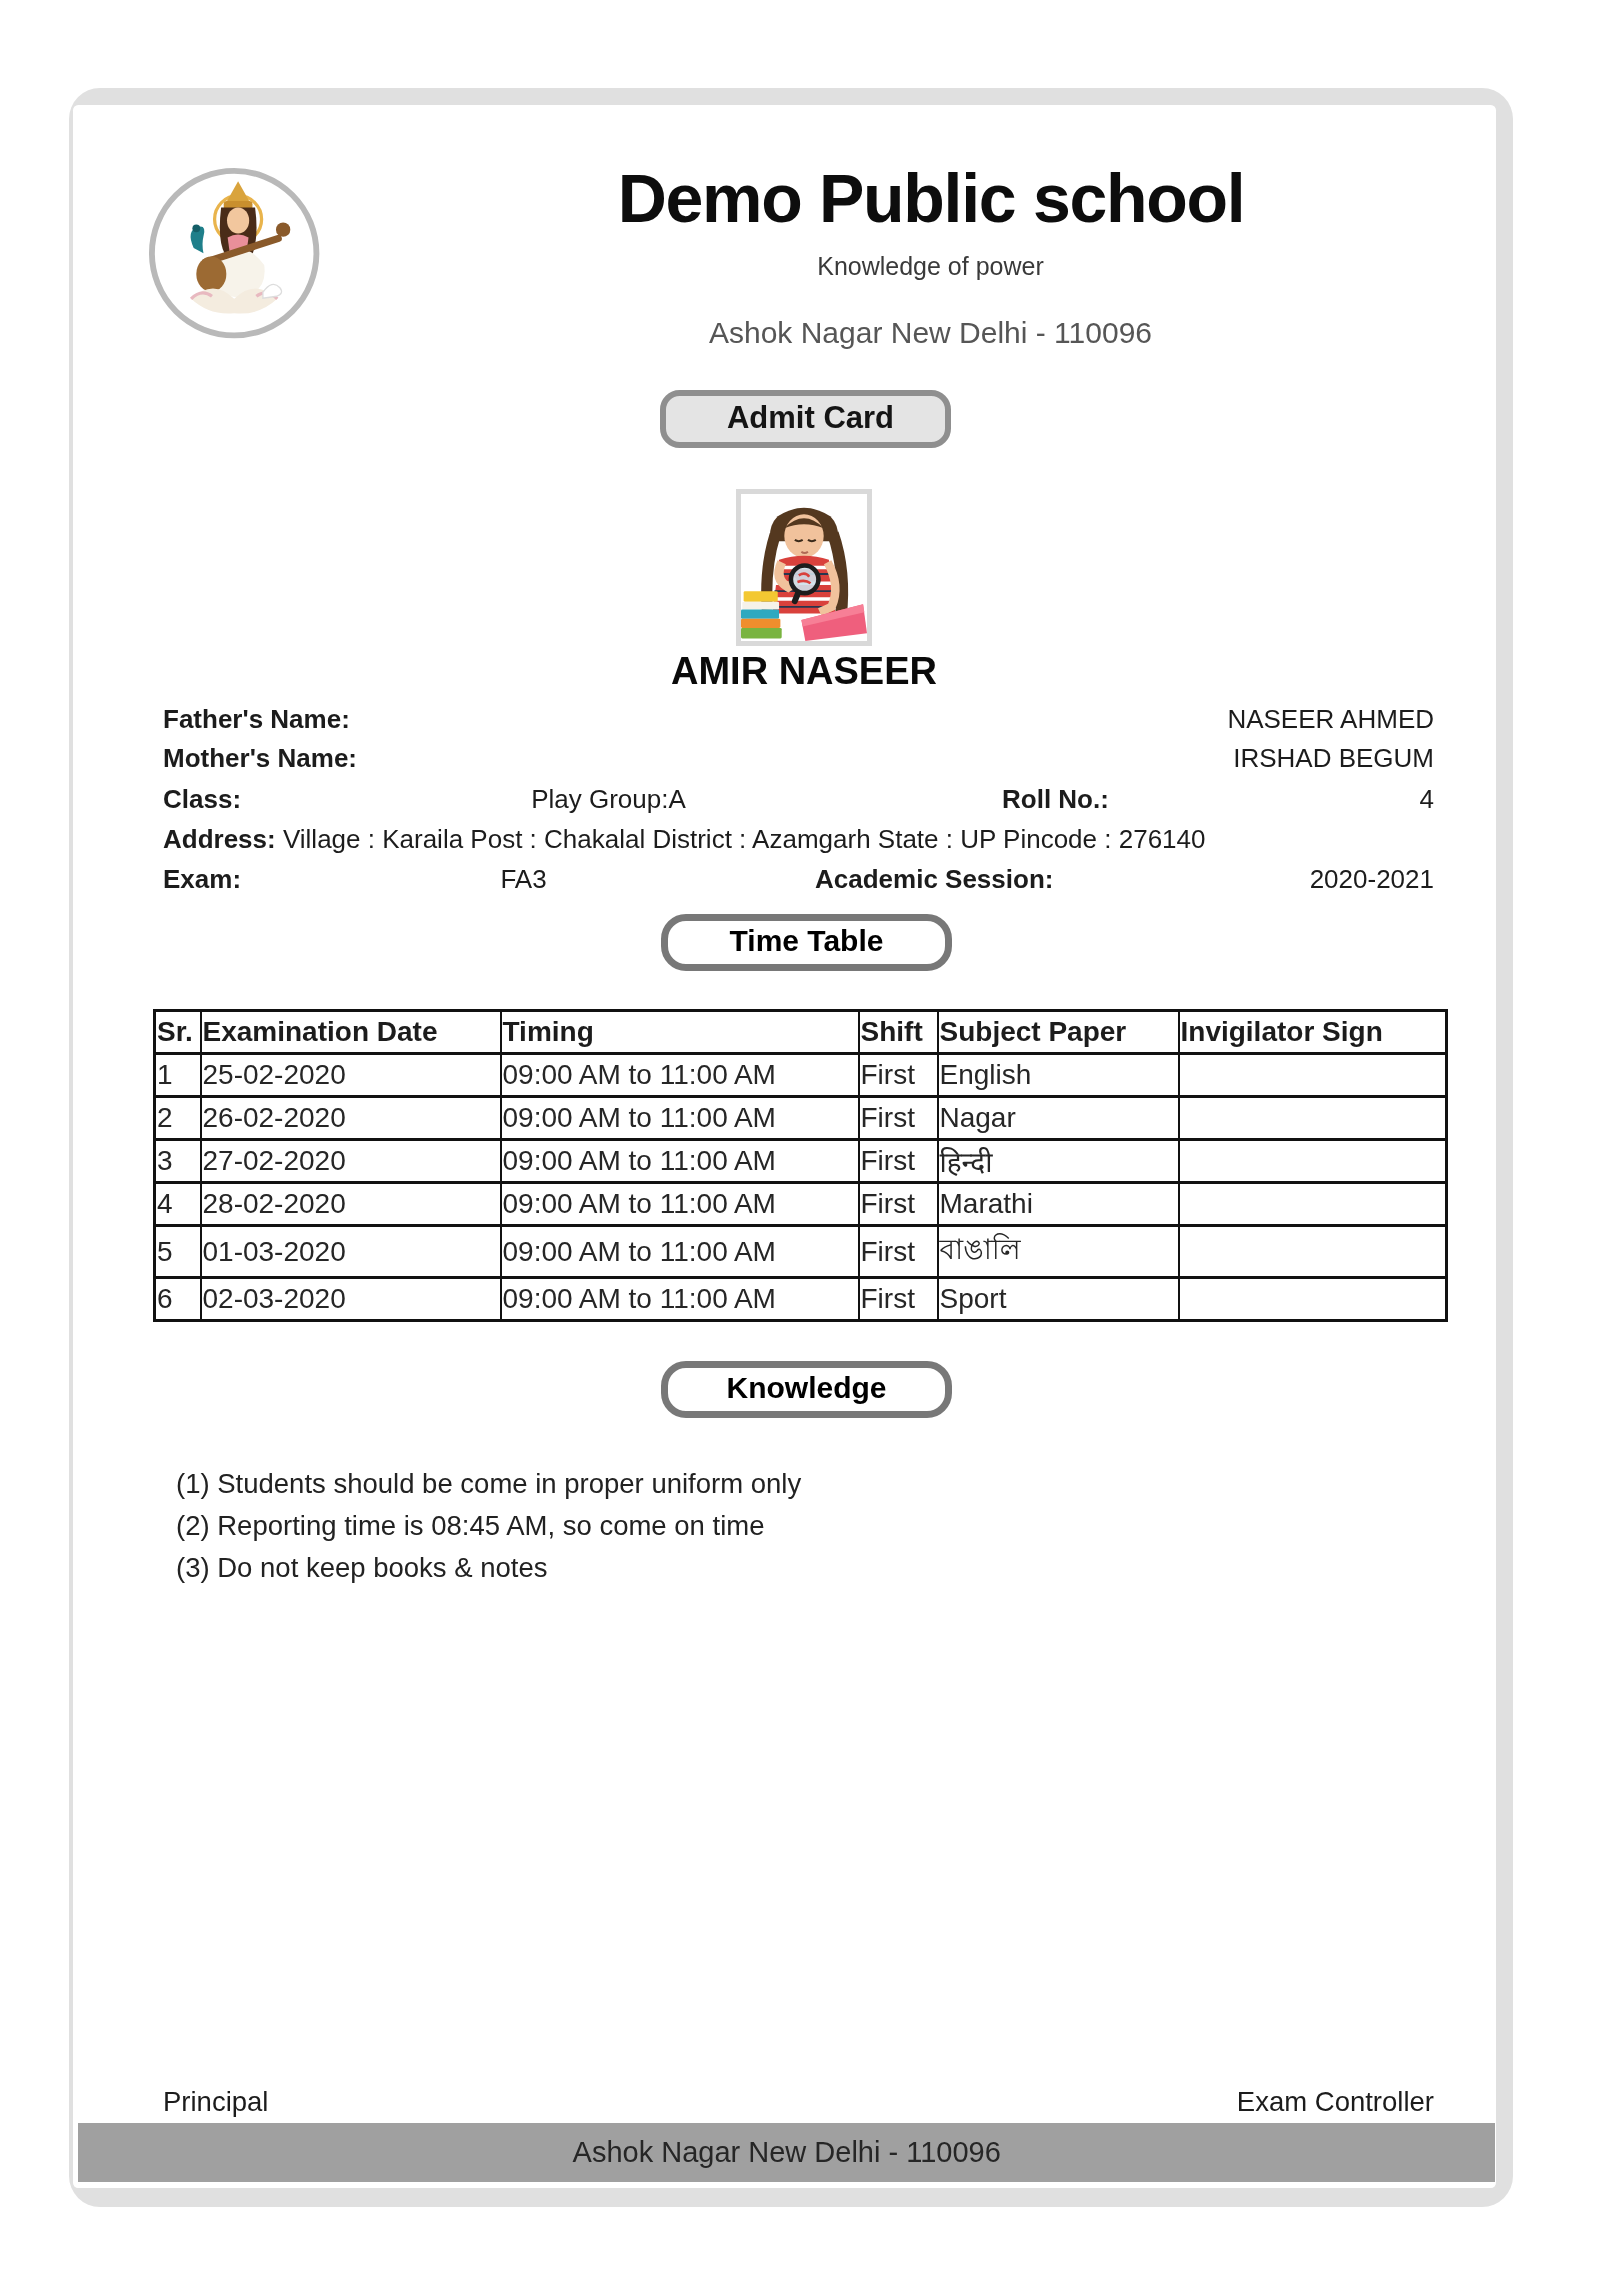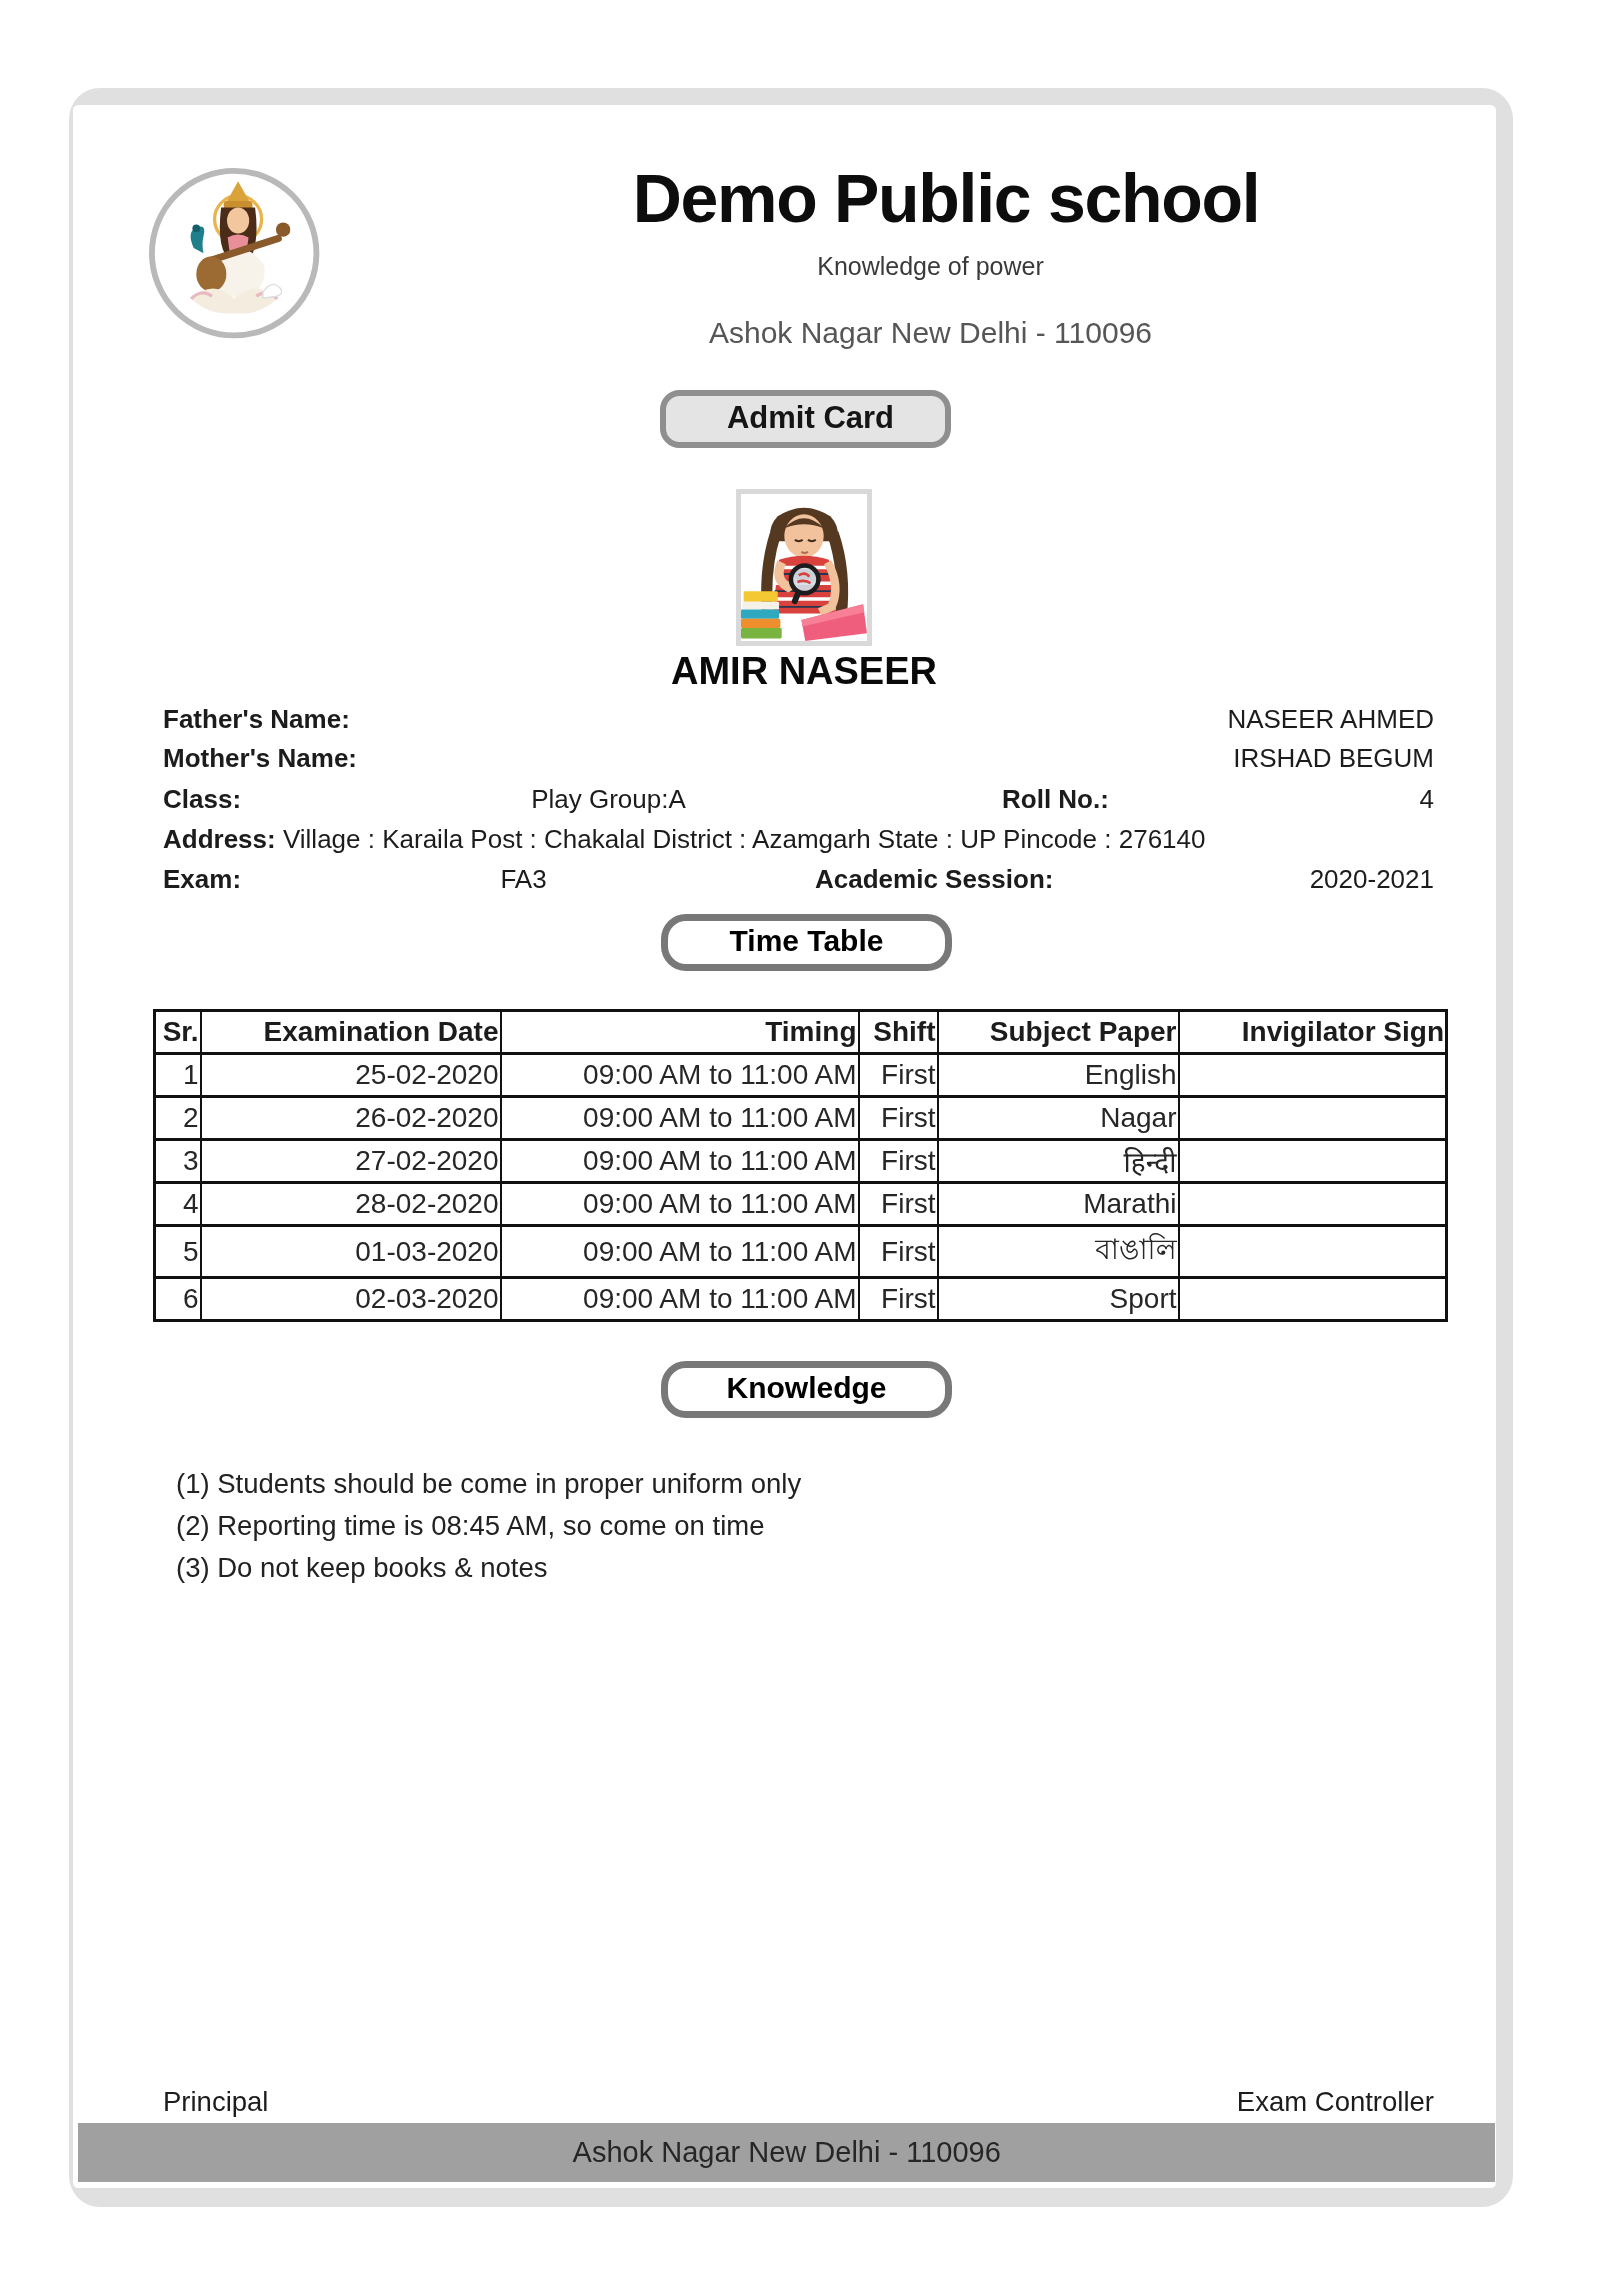--- a/index.html
+++ b/index.html
@@ -21,21 +21,21 @@
     width: 1423px; height: 2083px;
     background: #ffffff;
     border-radius: 5.2px;
   }
   #card * { box-sizing: border-box; }
   .abs { position: absolute; }
 
   
   .logo-wrap { left: 75px; top: 62px; width: 173px; height: 173px; }
   .school-name {
-    left: 284px; top: 54px; width: 1178px;
+    left: 269px; top: 54px; width: 1178px;
     text-align: center; font-size: 68px; font-weight: bold;
     letter-spacing: -1.3px; color: #0d0d0d; white-space: nowrap;
   }
   .tagline {
     left: 334px; top: 147px; width: 1047px;
     text-align: center; font-size: 25px; color: #3a3a3a;
   }
   .addr-top {
     left: 334px; top: 211px; width: 1047px;
     text-align: center; font-size: 30px; color: #565656;
@@ -89,21 +89,21 @@
 
   
   .table-wrap { left: 80px; top: 904px; width: 1292px; }
   table.tt {
     width: 100%; border-collapse: collapse; table-layout: fixed;
     border: 3.3px solid #111;
   }
   table.tt th, table.tt td {
     border: 2px solid #111;
     border-top-width: 3.3px; border-bottom-width: 3.3px;
-    height: 43px; text-align: right; vertical-align: middle;
+    height: 43px; text-align: left; vertical-align: middle;
     font-size: 28px; color: #262626; overflow: hidden; white-space: nowrap;
   }
   table.tt th { font-weight: bold; color: #1c1c1c; }
   col.c0 { width: 46px; }  col.c1 { width: 300px; } col.c2 { width: 358px; }
   col.c3 { width: 79px; } col.c4 { width: 241px; } col.c5 { width: 268px; }
 
   
   .guidelines { left: 103px; top: 1358px; width: 1243px; font-size: 27.5px; color: #222; }
   .gline { height: 42px; line-height: 42px; white-space: nowrap; }
 

